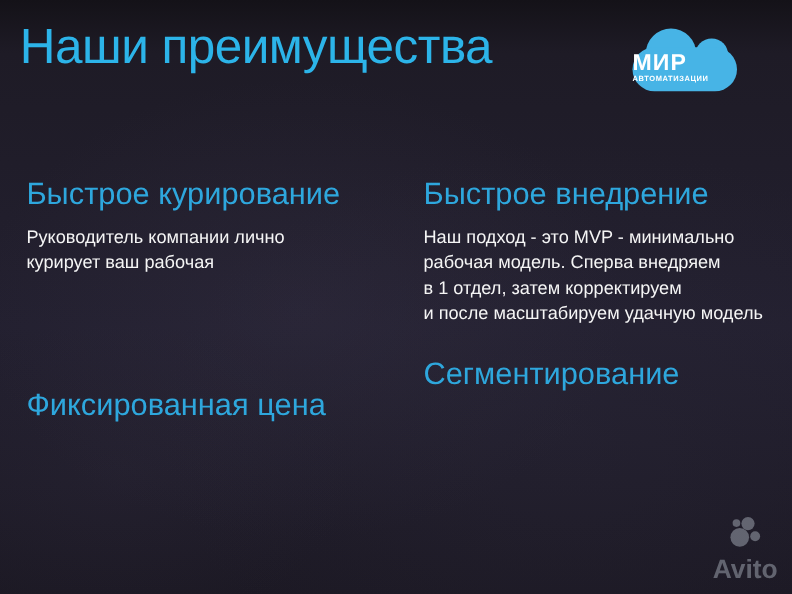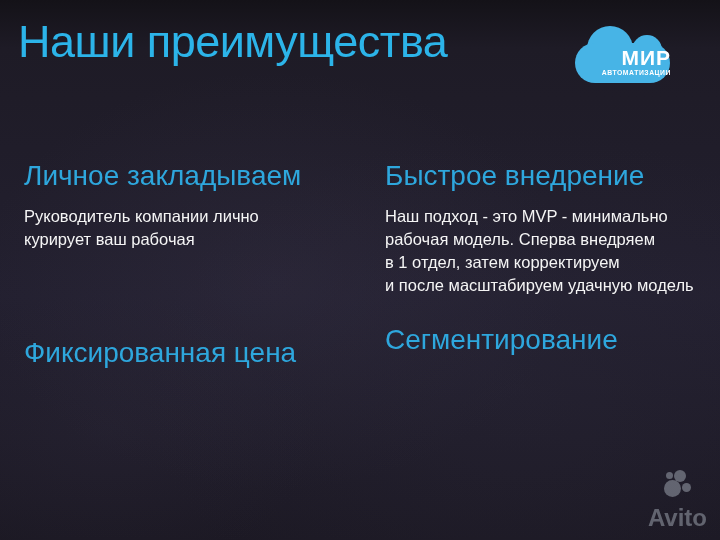--- a/index.html
+++ b/index.html
@@ -15,36 +15,36 @@
   .page-title{
     position:absolute;left:18px;top:16px;margin:0;
     font-size:45px;font-weight:400;letter-spacing:-0.5px;
     color:var(--title-blue,#2cb4e9);
   }
   
   .cloud{position:absolute;left:575px;top:26px;width:95px;height:57px;}
   .cloud .base{position:absolute;left:0;top:17px;width:95px;height:40px;border-radius:21px;background:var(--cloud-blue,#47b4e6);}
   .cloud .b1{position:absolute;left:12px;top:0;width:46px;height:46px;border-radius:50%;background:var(--cloud-blue,#47b4e6);}
   .cloud .b2{position:absolute;left:57px;top:9px;width:30px;height:30px;border-radius:50%;background:var(--cloud-blue,#47b4e6);}
-  .logo-text{position:absolute;left:0;top:21px;width:96px;text-align:right;color:#fff;}
+  .logo-text{position:absolute;left:0;top:21px;width:96px;text-align:left;color:#fff;}
   .logo-name{font-size:21px;font-weight:700;letter-spacing:1px;line-height:21px;}
   .logo-sub{font-size:6.8px;font-weight:700;letter-spacing:0.55px;margin-top:1px;}
   
   .section{position:absolute;}
   .section h2{
     margin:0 0 13px 0;font-size:28px;font-weight:400;
     color:var(--heading-blue,#2ea7dd);
   }
   .section p{
     margin:0;font-size:16.5px;line-height:23px;font-weight:400;
     color:var(--body-text,#f5f5f5);white-space:pre-line;
   }
   .s1{left:24px;top:160px;width:344px;}
   .s2{left:385px;top:160px;width:332px;}
-  .s3{left:24px;top:337px;width:350px;}
+  .s3{left:24px;top:352px;width:350px;}
   .s4{left:385px;top:324px;width:332px;}
   
   .watermark{position:absolute;right:13px;bottom:8px;display:flex;align-items:center;gap:6px;opacity:0.55;flex-direction:column;}
   .avito-dots{position:relative;width:27px;height:28px;display:inline-block;}
   .avito-dots i{position:absolute;border-radius:50%;background:var(--watermark-gray,#9aa0ab);display:block;}
   .avito-dots .d1{left:2px;top:2px;width:7px;height:7px;}
   .avito-dots .d2{left:10px;top:0;width:12px;height:12px;}
   .avito-dots .d3{left:0;top:10px;width:17px;height:17px;}
   .avito-dots .d4{left:18px;top:13px;width:9px;height:9px;}
   .avito-text{font-size:24px;font-weight:700;color:var(--watermark-gray,#9aa0ab);}
@@ -60,21 +60,21 @@
     <span class="b1"></span>
     <span class="b2"></span>
     <span class="base"></span>
     <div class="logo-text">
       <div class="logo-name">МИР</div>
       <div class="logo-sub">АВТОМАТИЗАЦИИ</div>
     </div>
   </div>
 
   <div class="section s1">
-    <h2>Личное закладываем</h2>
+    <h2>Быстрое курирование</h2>
     <p>Руководитель компании лично
 курирует ваш рабочая</p>
   </div>
 
   <div class="section s2">
     <h2>Быстрое внедрение</h2>
     <p>Наш подход - это MVP - минимально
 рабочая модель. Сперва внедряем
 в 1 отдел, затем корректируем
 и после масштабируем удачную модель</p>

